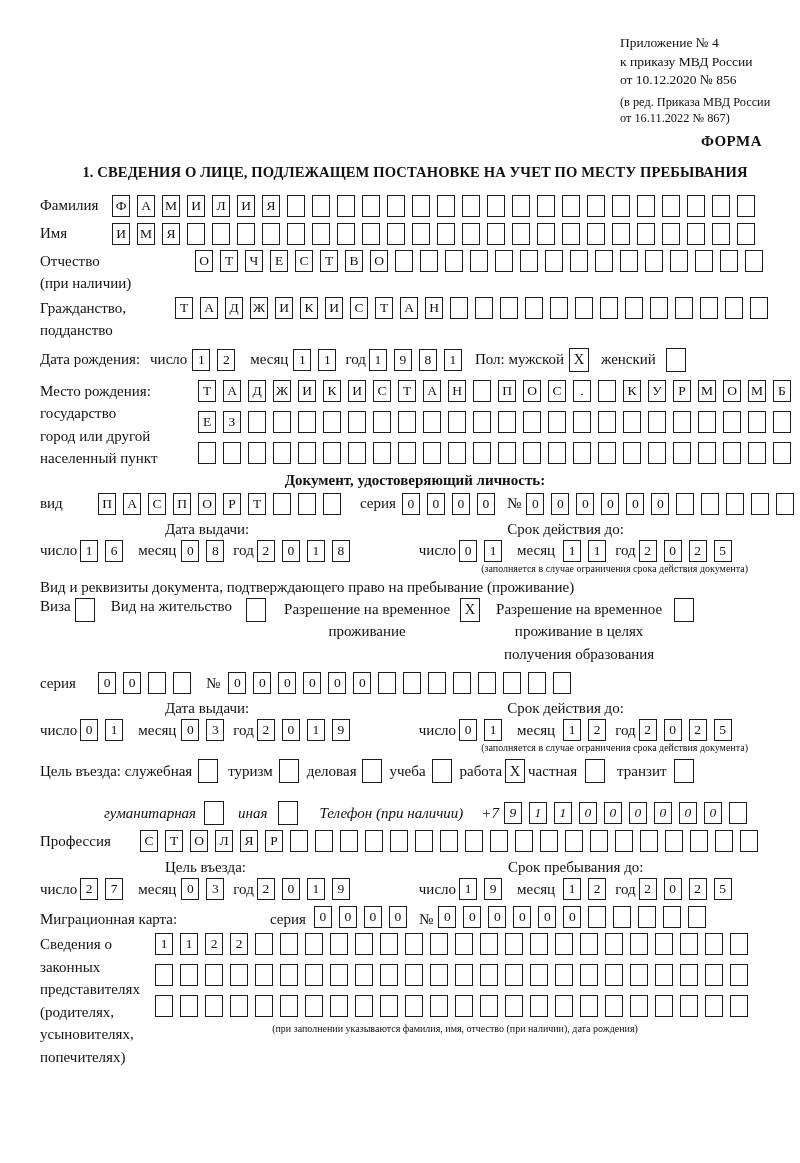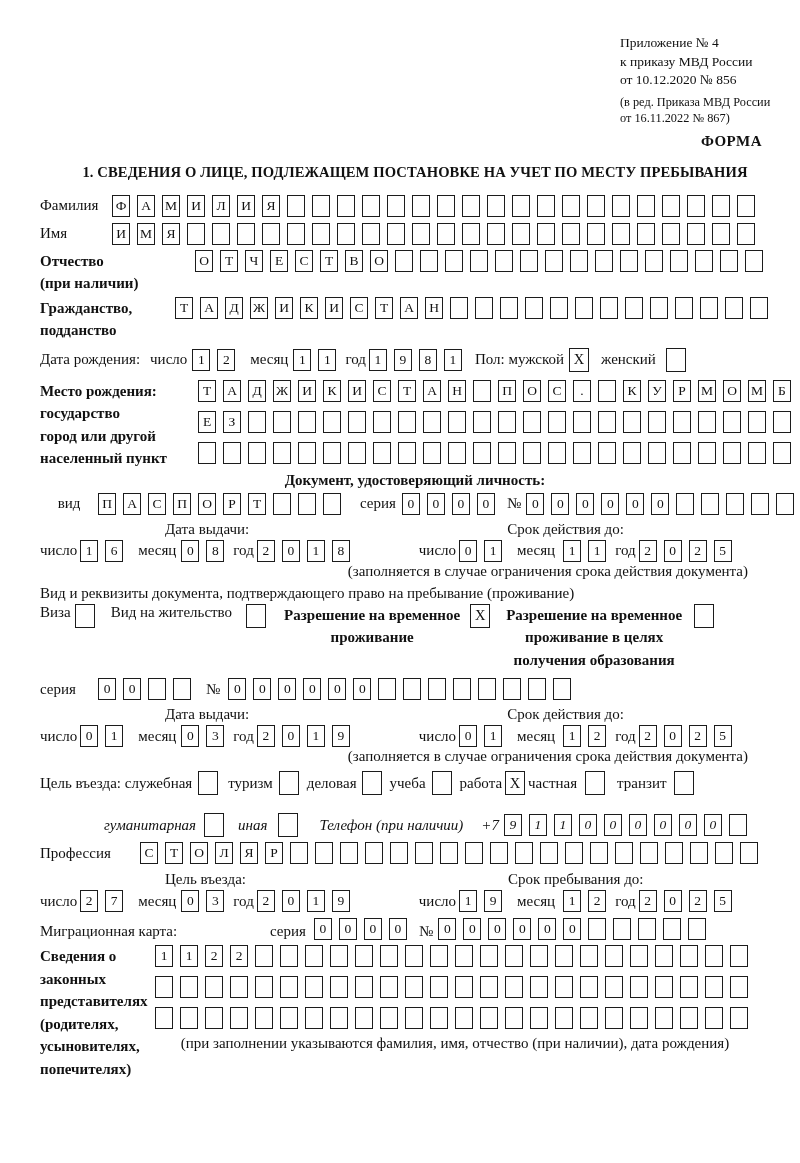--- a/index.html
+++ b/index.html
@@ -24,21 +24,21 @@
   .blankline{display:inline-block;width:55px;border-bottom:2px solid #3a3a3a;height:12px;margin-left:10px;}
   .section{font-weight:bold;font-size:14.6px;margin-top:14px;white-space:nowrap;letter-spacing:.1px;text-align:center;}
   
   #form-rows{margin-top:14px;font-size:15px;}
   .frow{display:flex;align-items:center;}
   .frow.top{align-items:flex-start;}
   .frow.center{justify-content:center;}
   .frow.right{justify-content:flex-end;}
   .lbl{font-size:15px;white-space:nowrap;flex:none;}
   .lbl.b{font-weight:bold;}
-  .lbl.small{font-size:15px;}
+  .lbl.small{font-size:10px;}
   .gap{flex:none;display:inline-block;}
   .cells{display:flex;flex:none;}
   .cell{
     box-sizing:border-box;flex:none;
     width:18px;height:22px;
     border:1.7px solid #1c1c1c;
     margin-right:7px;
     display:flex;align-items:center;justify-content:center;
     font-size:13.5px;
   }
@@ -47,21 +47,21 @@
   .cellrows .cells:last-child{margin-bottom:0;}
   .checkbox{
     box-sizing:border-box;flex:none;
     width:20px;height:24px;
     border:1.7px solid #1c1c1c;
     display:flex;align-items:center;justify-content:center;
     font-size:14.5px;
   }
   .stack{flex:none;}
   .stack.center{text-align:center;}
-  .stack .stack-line{font-size:15px;line-height:22.5px;white-space:nowrap;font-weight:bold;}
+  .stack .stack-line{font-size:15px;line-height:22.5px;white-space:nowrap;}
   .col{display:flex;flex-direction:column;flex:none;}
   .col .lbl.centered{align-self:center;}
 </style>
 </head>
 <body>
 
 <div class="page">
 
   <div class="hdr">
     <div class="ln">Приложение № 4</div>
@@ -321,21 +321,21 @@
             <div class="cell"></div>
             <div class="cell"></div>
             <div class="cell"></div>
           </div>
         </div>
       </div>
       <div class="frow center" style="margin-top: 2px;">
         <span class="lbl b">Документ, удостоверяющий личность:</span>
       </div>
       <div class="frow" style="margin-top: 4px;">
-        <span class="lbl" style="width: 58px; text-align: center;">вид</span>
+        <span class="lbl" style="width: 58px;">вид</span>
         <div class="cells">
           <div class="cell">П</div>
           <div class="cell">А</div>
           <div class="cell">С</div>
           <div class="cell">П</div>
           <div class="cell">О</div>
           <div class="cell">Р</div>
           <div class="cell">Т</div>
           <div class="cell"></div>
           <div class="cell"></div>

